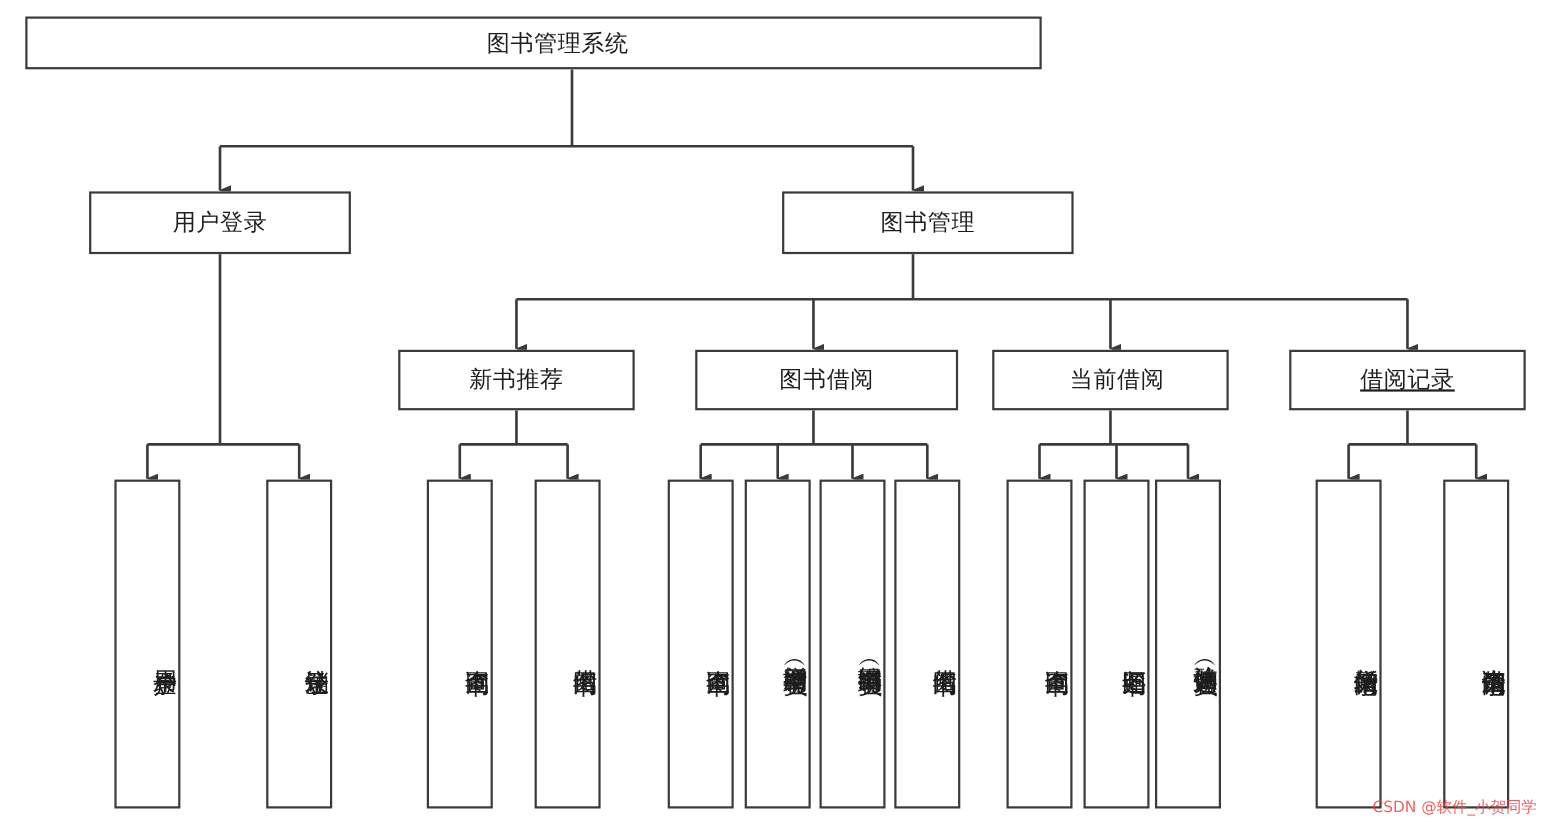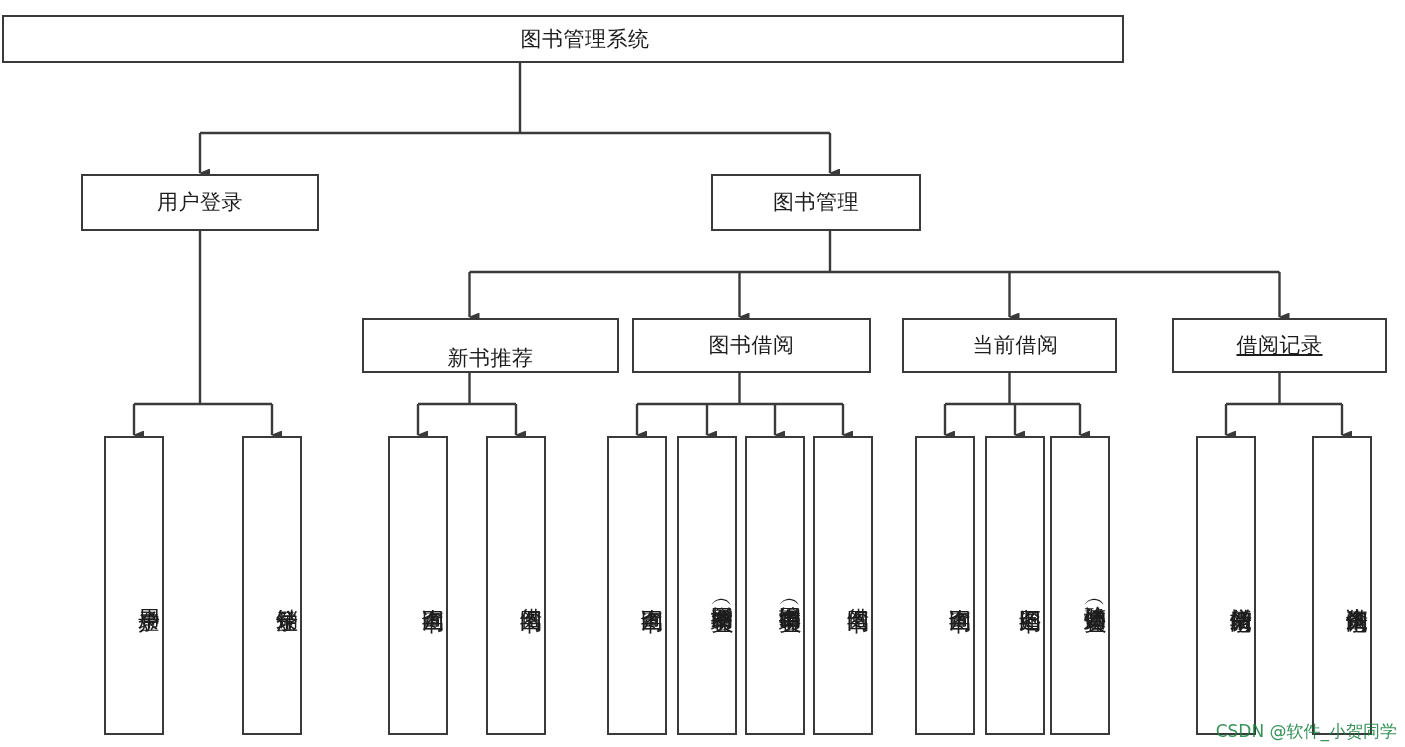--- a/index.html
+++ b/index.html
@@ -50,22 +50,22 @@
     justify-content: center;
   }
   .node .label {
     display: block;
     white-space: nowrap;
   }
   #watermark {
     position: absolute;
     right: 8px;
     bottom: 4px;
-    font-size: 17px;
-    color: #15803d;
+    font-size: 14px;
+    color: #ef4444;
     white-space: nowrap;
     opacity: 0.85;
   }
 </style>
 </head>
 <body>
 
 <div id="canvas">
   <svg id="edges" viewBox="0 0 1405 747">
     <defs>
@@ -104,30 +104,30 @@
         <path d="M1015,404 L1015,435" marker-end="url(#arrowhead)"></path>
         <path d="M1080,404 L1080,435" marker-end="url(#arrowhead)"></path>
         <path d="M1279.5,373 L1279.5,404"></path>
         <path d="M1226,404 L1342,404"></path>
         <path d="M1226,404 L1226,435" marker-end="url(#arrowhead)"></path>
         <path d="M1342,404 L1342,435" marker-end="url(#arrowhead)"></path>
       </g>
   </svg>
 
   <div id="node-layer">
-      <div class="node horiz" style="left: 2px; top: 15px; width: 1122px; height: 48px; padding-left: 44px;">
+      <div class="node horiz" style="left: 23px; top: 15px; width: 924px; height: 48px; padding-left: 44px;">
         <span class="label">图书管理系统</span>
       </div>
       <div class="node horiz" style="left: 81px; top: 174px; width: 238px; height: 57px;">
         <span class="label">用户登录</span>
       </div>
-      <div class="node horiz" style="left: 711px; top: 174px; width: 210px; height: 57px;">
+      <div class="node horiz" style="left: 711px; top: 174px; width: 265px; height: 57px;">
         <span class="label">图书管理</span>
       </div>
-      <div class="node horiz" style="left: 362px; top: 318px; width: 257px; height: 55px; align-items: flex-end;">
+      <div class="node horiz" style="left: 362px; top: 318px; width: 215px; height: 55px;">
         <span class="label">新书推荐</span>
       </div>
       <div class="node horiz" style="left: 632px; top: 318px; width: 239px; height: 55px;">
         <span class="label">图书借阅</span>
       </div>
       <div class="node horiz" style="left: 902px; top: 318px; width: 215px; height: 55px; padding-left: 12px;">
         <span class="label">当前借阅</span>
       </div>
       <div class="node horiz" style="left: 1172px; top: 318px; width: 215px; height: 55px; text-decoration: underline;">
         <span class="label">借阅记录</span>

